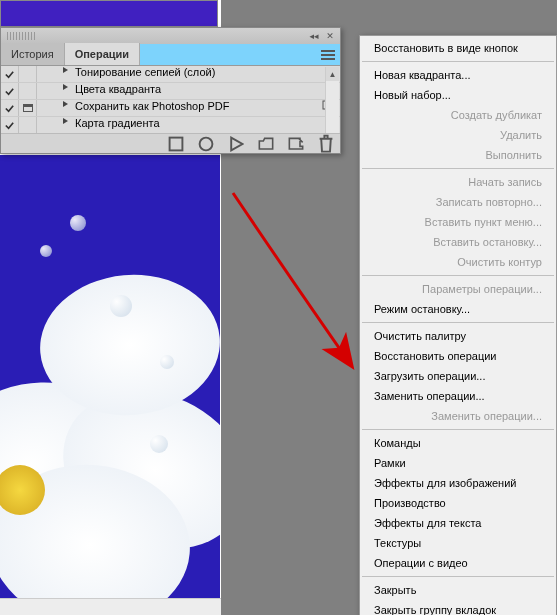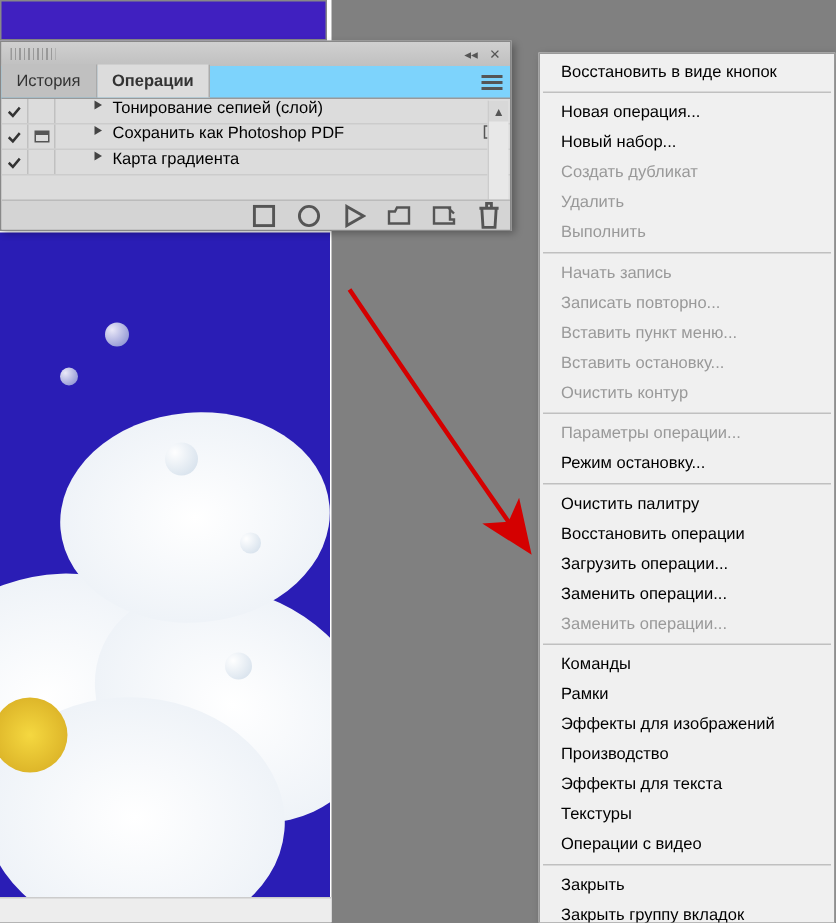--- a/index.html
+++ b/index.html
@@ -47,21 +47,21 @@
     .action-label { flex: 1; padding-left: 4px; cursor: pointer; }
     .row-icon { width: 16px; display: flex; align-items: center; justify-content: center; margin-right: 4px; }
     .scrollbar-v { position: absolute; right: 1px; top: 39px; width: 14px; height: 67px; background: #e8e8e8; border-left: 1px solid #ccc; }
     .scroll-arrow { height: 14px; display: flex; align-items: center; justify-content: center; background: #d8d8d8; cursor: pointer; font-size: 8px; color: #555; }
 
     .panel-footer { position: absolute; bottom: 0; left: 0; right: 0; height: 20px; background: #d4d4d4; border-top: 1px solid #bbb; display: flex; justify-content: flex-end; align-items: center; padding-right: 6px; gap: 14px; }
     .footer-btn { width: 16px; height: 14px; display: flex; align-items: center; justify-content: center; cursor: pointer; color: #555; }
 
     .context-menu { position: absolute; top: 35px; right: 0; width: 198px; background: #f0f0f0; border: 1px solid #999; box-shadow: 2px 2px 6px rgba(0,0,0,0.4); padding: 2px 0; }
     .menu-item { height: 20px; padding: 0 14px; font-size: 11px; line-height: 20px; cursor: pointer; color: #000; }
-    .menu-item.disabled { color: #999; cursor: default; }
+    .menu-item.disabled { color: #999; cursor: default; text-align: right; }
     .menu-sep { height: 1px; background: #c0c0c0; margin: 3px 2px; }
 
     .arrow { position: absolute; top: 185px; left: 225px; pointer-events: none; }
   </style>
 </head>
 <body>
 
 <div class="image-area">
   <div class="purple-top"></div>
   <div class="flower-img">
@@ -111,20 +111,35 @@
           </svg>
         </div>
         <div class="action-label">Тонирование сепией (слой)</div>
       </div>
       <div class="action-row">
         <div class="chk">
           <svg viewBox="0 0 12 12">
             <path d="M2 6 L5 9 L10 3" stroke="#333" stroke-width="1.8" fill="none"></path>
           </svg>
         </div>
+        <div class="dlg"></div>
+        <div class="indent"></div>
+        <div class="tri">
+          <svg viewBox="0 0 8 8">
+            <path d="M2 1 L7 4 L2 7 Z" fill="#444"></path>
+          </svg>
+        </div>
+        <div class="action-label">Цвета квадранта</div>
+      </div>
+      <div class="action-row">
+        <div class="chk">
+          <svg viewBox="0 0 12 12">
+            <path d="M2 6 L5 9 L10 3" stroke="#333" stroke-width="1.8" fill="none"></path>
+          </svg>
+        </div>
         <div class="dlg">
           <div class="dlg-icon"></div>
         </div>
         <div class="indent"></div>
         <div class="tri">
           <svg viewBox="0 0 8 8">
             <path d="M2 1 L7 4 L2 7 Z" fill="#444"></path>
           </svg>
         </div>
         <div class="action-label">Сохранить как Photoshop PDF</div>
@@ -183,21 +198,21 @@
         <svg viewBox="0 0 10 12">
           <path d="M2 3 L8 3 L7.5 11 L2.5 11 Z M1 3 L9 3 M4 1 L6 1 L6 3 L4 3 Z" fill="none" stroke="#555" stroke-width="1.2"></path>
         </svg>
       </div>
   </div>
 </div>
 
 <div class="context-menu" id="context-menu">
     <div class="menu-item">Восстановить в виде кнопок</div>
     <div class="menu-sep"></div>
-    <div class="menu-item">Новая операция...</div>
+    <div class="menu-item">Новая квадранта...</div>
     <div class="menu-item">Новый набор...</div>
     <div class="menu-item disabled">Создать дубликат</div>
     <div class="menu-item disabled">Удалить</div>
     <div class="menu-item disabled">Выполнить</div>
     <div class="menu-sep"></div>
     <div class="menu-item disabled">Начать запись</div>
     <div class="menu-item disabled">Записать повторно...</div>
     <div class="menu-item disabled">Вставить пункт меню...</div>
     <div class="menu-item disabled">Вставить остановку...</div>
     <div class="menu-item disabled">Очистить контур</div>

